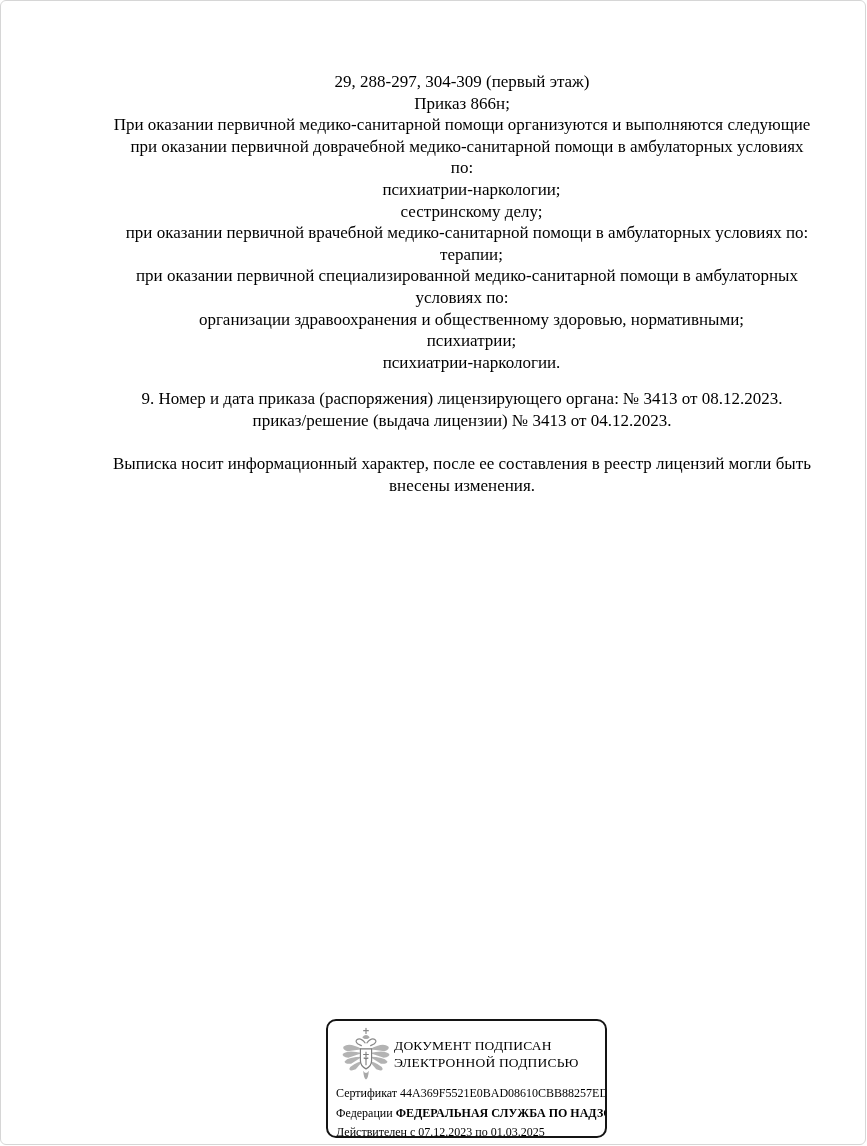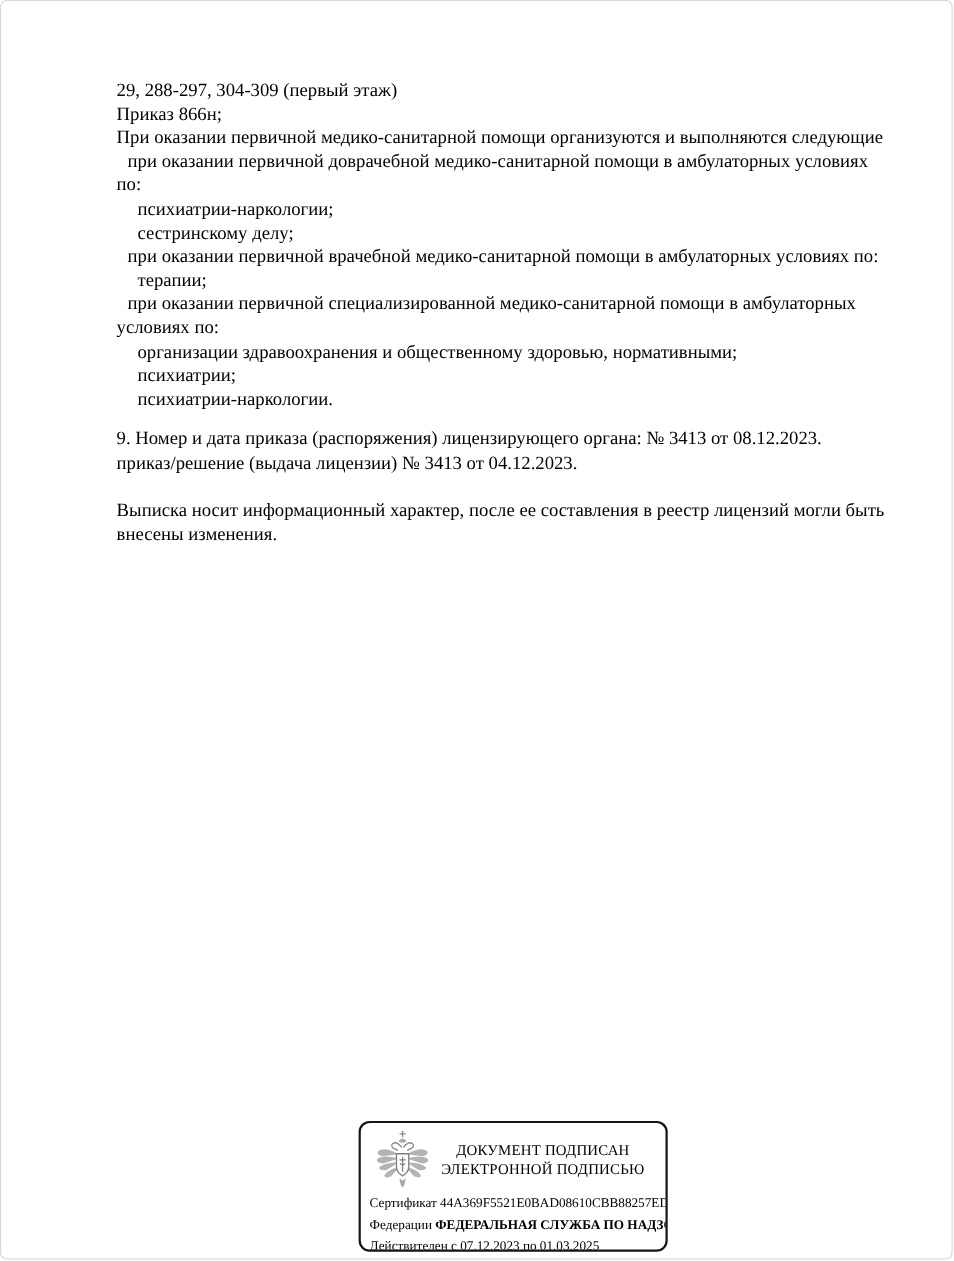--- a/index.html
+++ b/index.html
@@ -16,20 +16,21 @@
     border: 1px solid #d6d6d6;
     border-radius: 6px;
     overflow: hidden;
   }
   .doc-text {
     position: absolute;
     left: 105px; top: 70px; width: 712px;
     font-size: 17px;
     line-height: 21.6px;
     color: #000;
+    text-align: center;
   }
   .ln { white-space: nowrap; }
   .i1 { padding-left: 10px; }
   .i2 { padding-left: 19px; }
   .gap-sm { margin-top: 15px; }
   .gap    { margin-top: 21.6px; }
 
   
   .stamp {
     position: absolute;
@@ -42,21 +43,20 @@
     overflow: hidden;
   }
   .stamp-head {
     display: flex;
     align-items: center;
     margin: 6px 8px 0 10px;
   }
   .emblem { width: 56px; height: 54px; flex: none; }
   .stamp-title {
     flex: 1;
-    text-align: center;
     font-size: 13.5px;
     line-height: 17px;
     letter-spacing: 0.2px;
     padding-right: 4px;
   }
   .stamp-info {
     margin: 3px 0 0 8px;
     font-size: 12px;
     line-height: 19.5px;
     white-space: nowrap;

